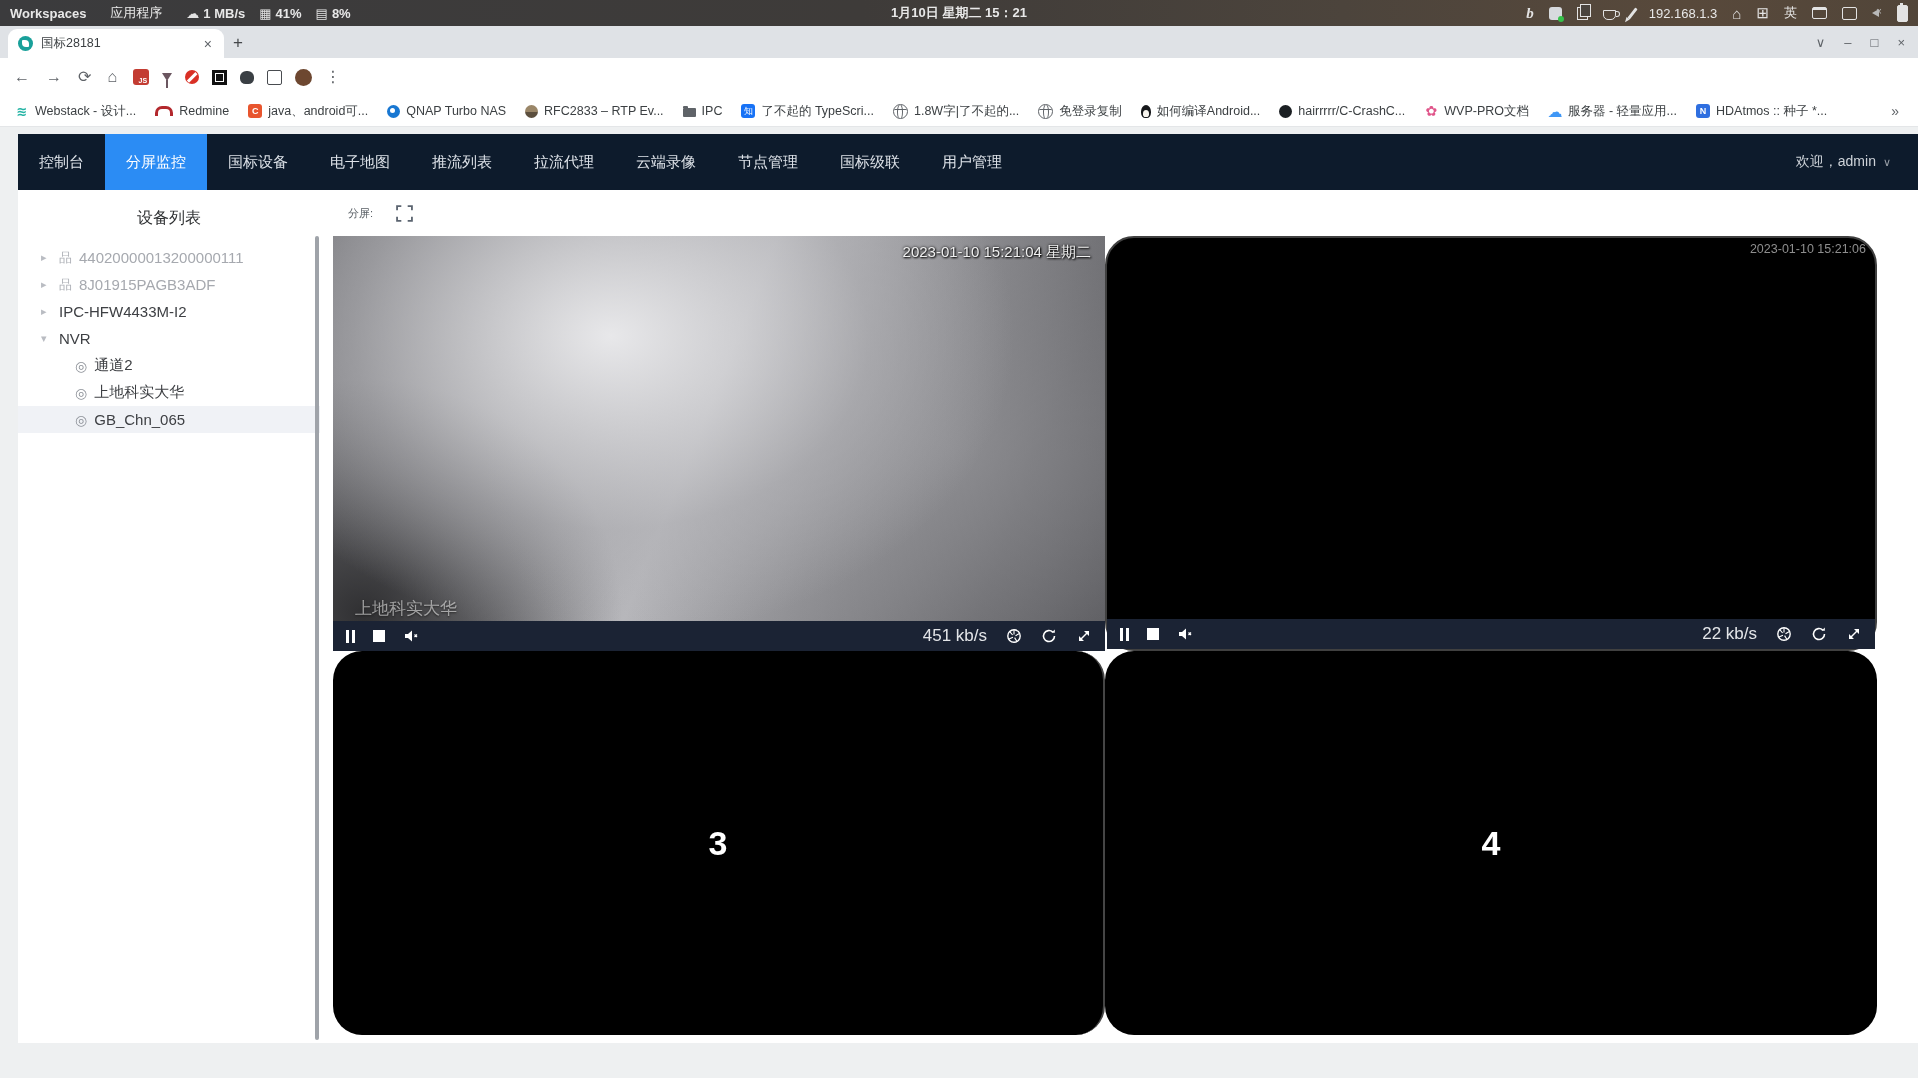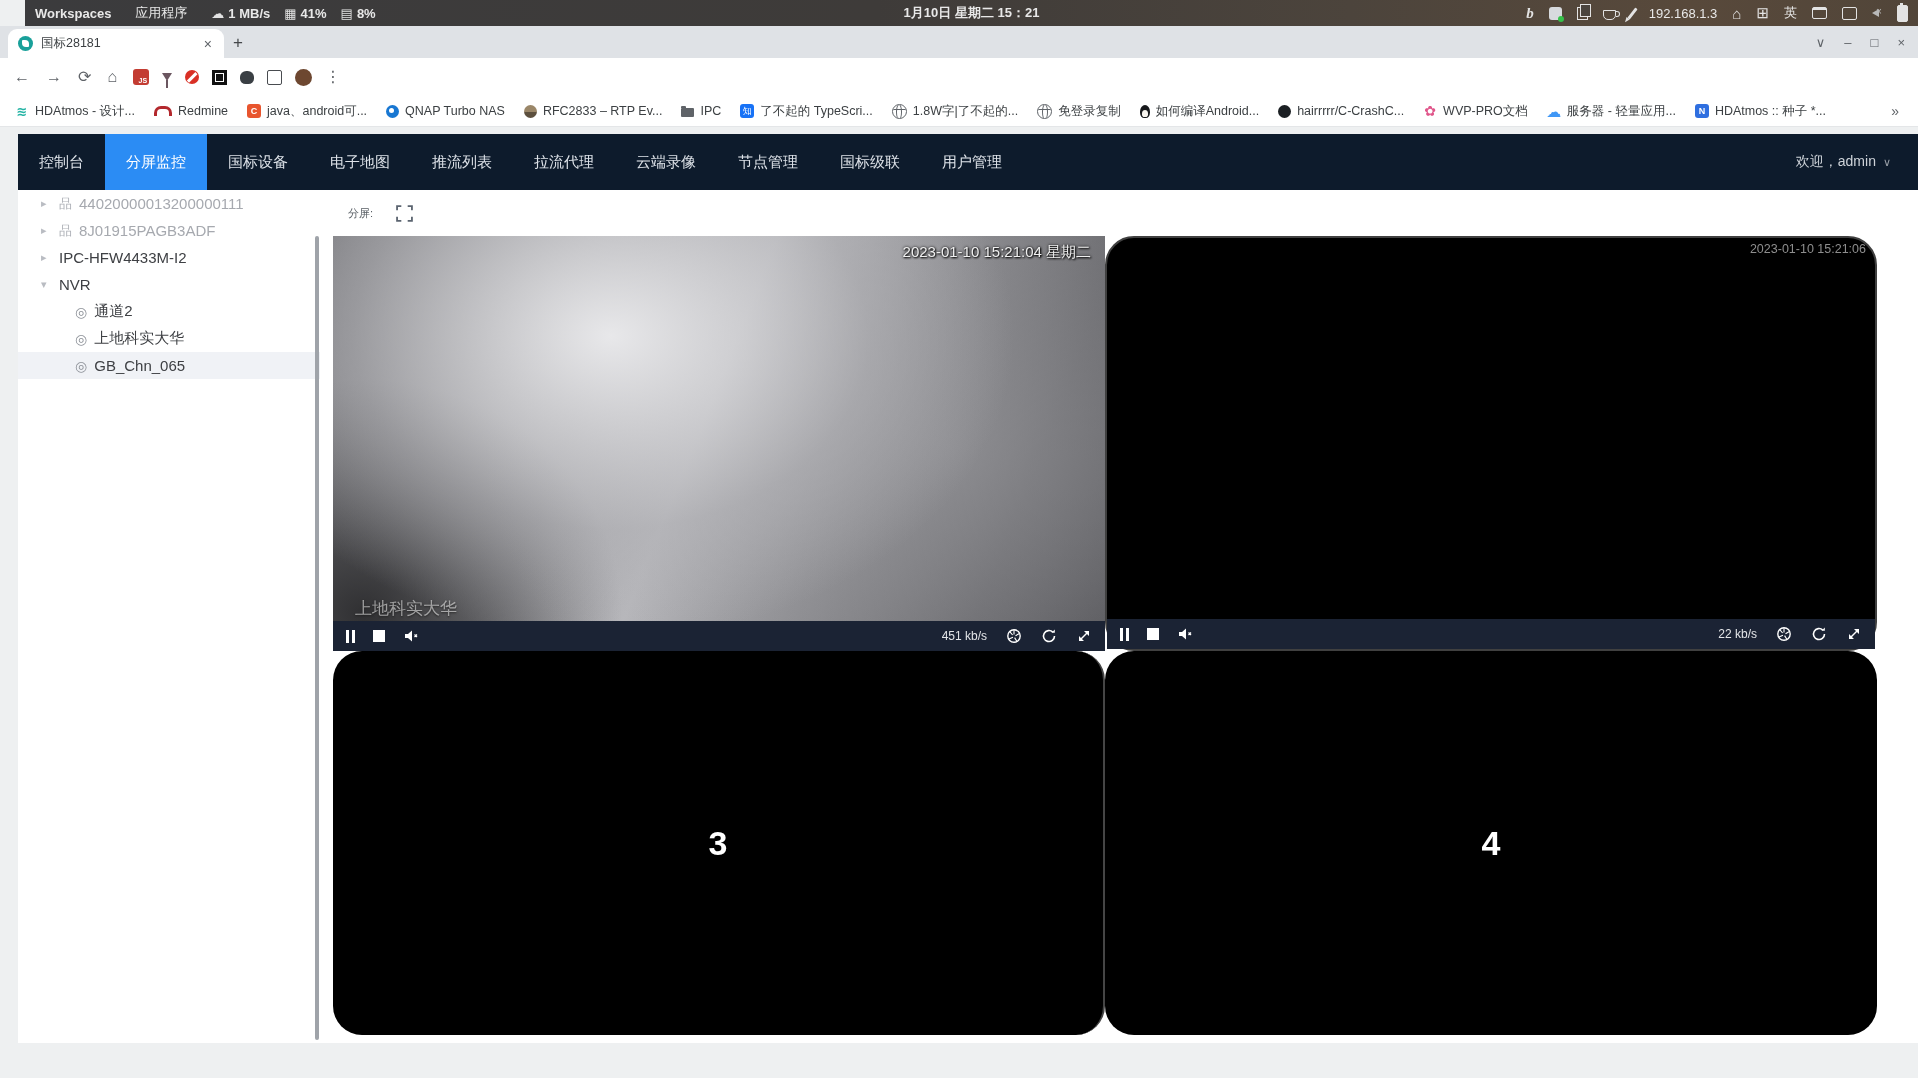--- a/index.html
+++ b/index.html
@@ -5,21 +5,21 @@
   html,body{margin:0;padding:0;}
   body{
     width:1918px;height:1078px;overflow:hidden;position:relative;
     font-family:"Liberation Sans","DejaVu Sans",sans-serif;
     background:#eef0f1;-webkit-font-smoothing:antialiased;
   }
   
   .sysbar{
     height:26px;display:flex;align-items:center;gap:22px;padding:0 10px;
     background:linear-gradient(90deg,#3b3b3d 0%,#3e3b39 45%,#4c443c 70%,#58493b 88%,#514539 100%);
-    color:#e8e8e8;font-size:13px;position:relative;margin-left:25px;
+    color:#e8e8e8;font-size:13px;position:relative;
   }
   .sys-left{display:flex;align-items:center;gap:24px;}
   .sys-stats{display:flex;align-items:center;gap:14px;}
   .stat{display:flex;align-items:center;gap:4px;font-weight:bold;}
   .sys-ws{font-weight:bold;}
   .sys-center{position:absolute;left:50%;transform:translateX(-50%);font-weight:bold;}
   .sys-right{margin-left:auto;display:flex;align-items:center;gap:15px;}
   .ticon{display:inline-flex;align-items:center;justify-content:center;color:#e3e3e3;}
   .i-b{font-family:"Liberation Serif",serif;font-style:italic;font-weight:bold;font-size:15px;}
   .i-app{width:13px;height:13px;background:#d7dade;border-radius:3px;position:relative;}
@@ -131,21 +131,21 @@
       radial-gradient(720px 520px at 80% 55%, rgba(152,152,156,.65), rgba(110,110,114,0) 65%),
       radial-gradient(430px 390px at 4% 98%, rgba(38,38,40,.9), rgba(60,60,64,0) 60%),
       linear-gradient(112deg,#707074,#9b9b9f 34%,#bababe 48%,#8e8e92 66%,#636367 86%,#4e4e52);
   }
   .ts{position:absolute;top:7px;right:14px;font-size:15px;color:#f0f0f0;text-shadow:0 0 3px #000,1px 1px 2px #000;}
   .ts.dim{font-size:12.5px;color:#8e8e8e;text-shadow:none;top:4px;right:9px;}
   .wm{position:absolute;left:22px;bottom:1px;font-size:17px;color:rgba(235,235,235,.6);text-shadow:0 1px 2px rgba(30,30,30,.9);}
   .msg{position:absolute;top:42%;left:0;right:0;text-align:center;color:#ececec;font-size:30px;letter-spacing:9px;}
   .cbar{height:30px;background:#1b2334;display:flex;align-items:center;gap:18px;padding:0 13px;flex:none;}
   .cbar-right{margin-left:auto;display:flex;align-items:center;gap:19px;}
-  .bitrate{font-size:12px;color:#e3e5e8;}
+  .bitrate{font-size:17px;color:#e3e5e8;}
   .i-pause{width:9px;height:13px;border-left:3px solid #fff;border-right:3px solid #fff;box-sizing:border-box;}
   .i-stop{width:12px;height:12px;background:#fff;}
   .cell.sel{border:2px solid #404040;}
   .cell.divr{border-right:2px solid #454545;}
   .numcell{align-items:center;justify-content:center;}
   .bignum{color:#fff;font-size:34px;font-weight:bold;}
   svg{display:block;}
 </style>
 </head>
 <body>
@@ -231,21 +231,21 @@
     <span class="i-paw"></span>
     <span class="i-whitesq"></span>
     <span class="i-avatar"></span>
     <span class="navico">⋮</span>
   </div>
 </div>
 
 <div class="bookmarks">
   <span class="bm">
       <span class="bmi bm-webstack">≋</span>
-      <span>HDAtmos - 设计...</span>
+      <span>Webstack - 设计...</span>
     </span>
   <span class="bm">
       <span class="bm-redmine"></span>
       <span>Redmine</span>
     </span>
   <span class="bm">
       <span class="bmi bm-c"></span>
       <span>java、android可...</span>
     </span>
   <span class="bm">
@@ -329,20 +329,21 @@
       </div>
     <div class="nav-right">
       <span>欢迎，admin</span>
       <span class="chev">∨</span>
     </div>
   </div>
 
   <div class="content">
 
     <div class="sidebar">
+      <div class="sb-title">设备列表</div>
       <div class="trow muted">
         <span class="caret">▸</span>
         <span class="ti-node">品</span>
         <span>44020000013200000111</span>
       </div>
       <div class="trow muted">
         <span class="caret">▸</span>
         <span class="ti-node">品</span>
         <span>8J01915PAGB3ADF</span>
       </div>

